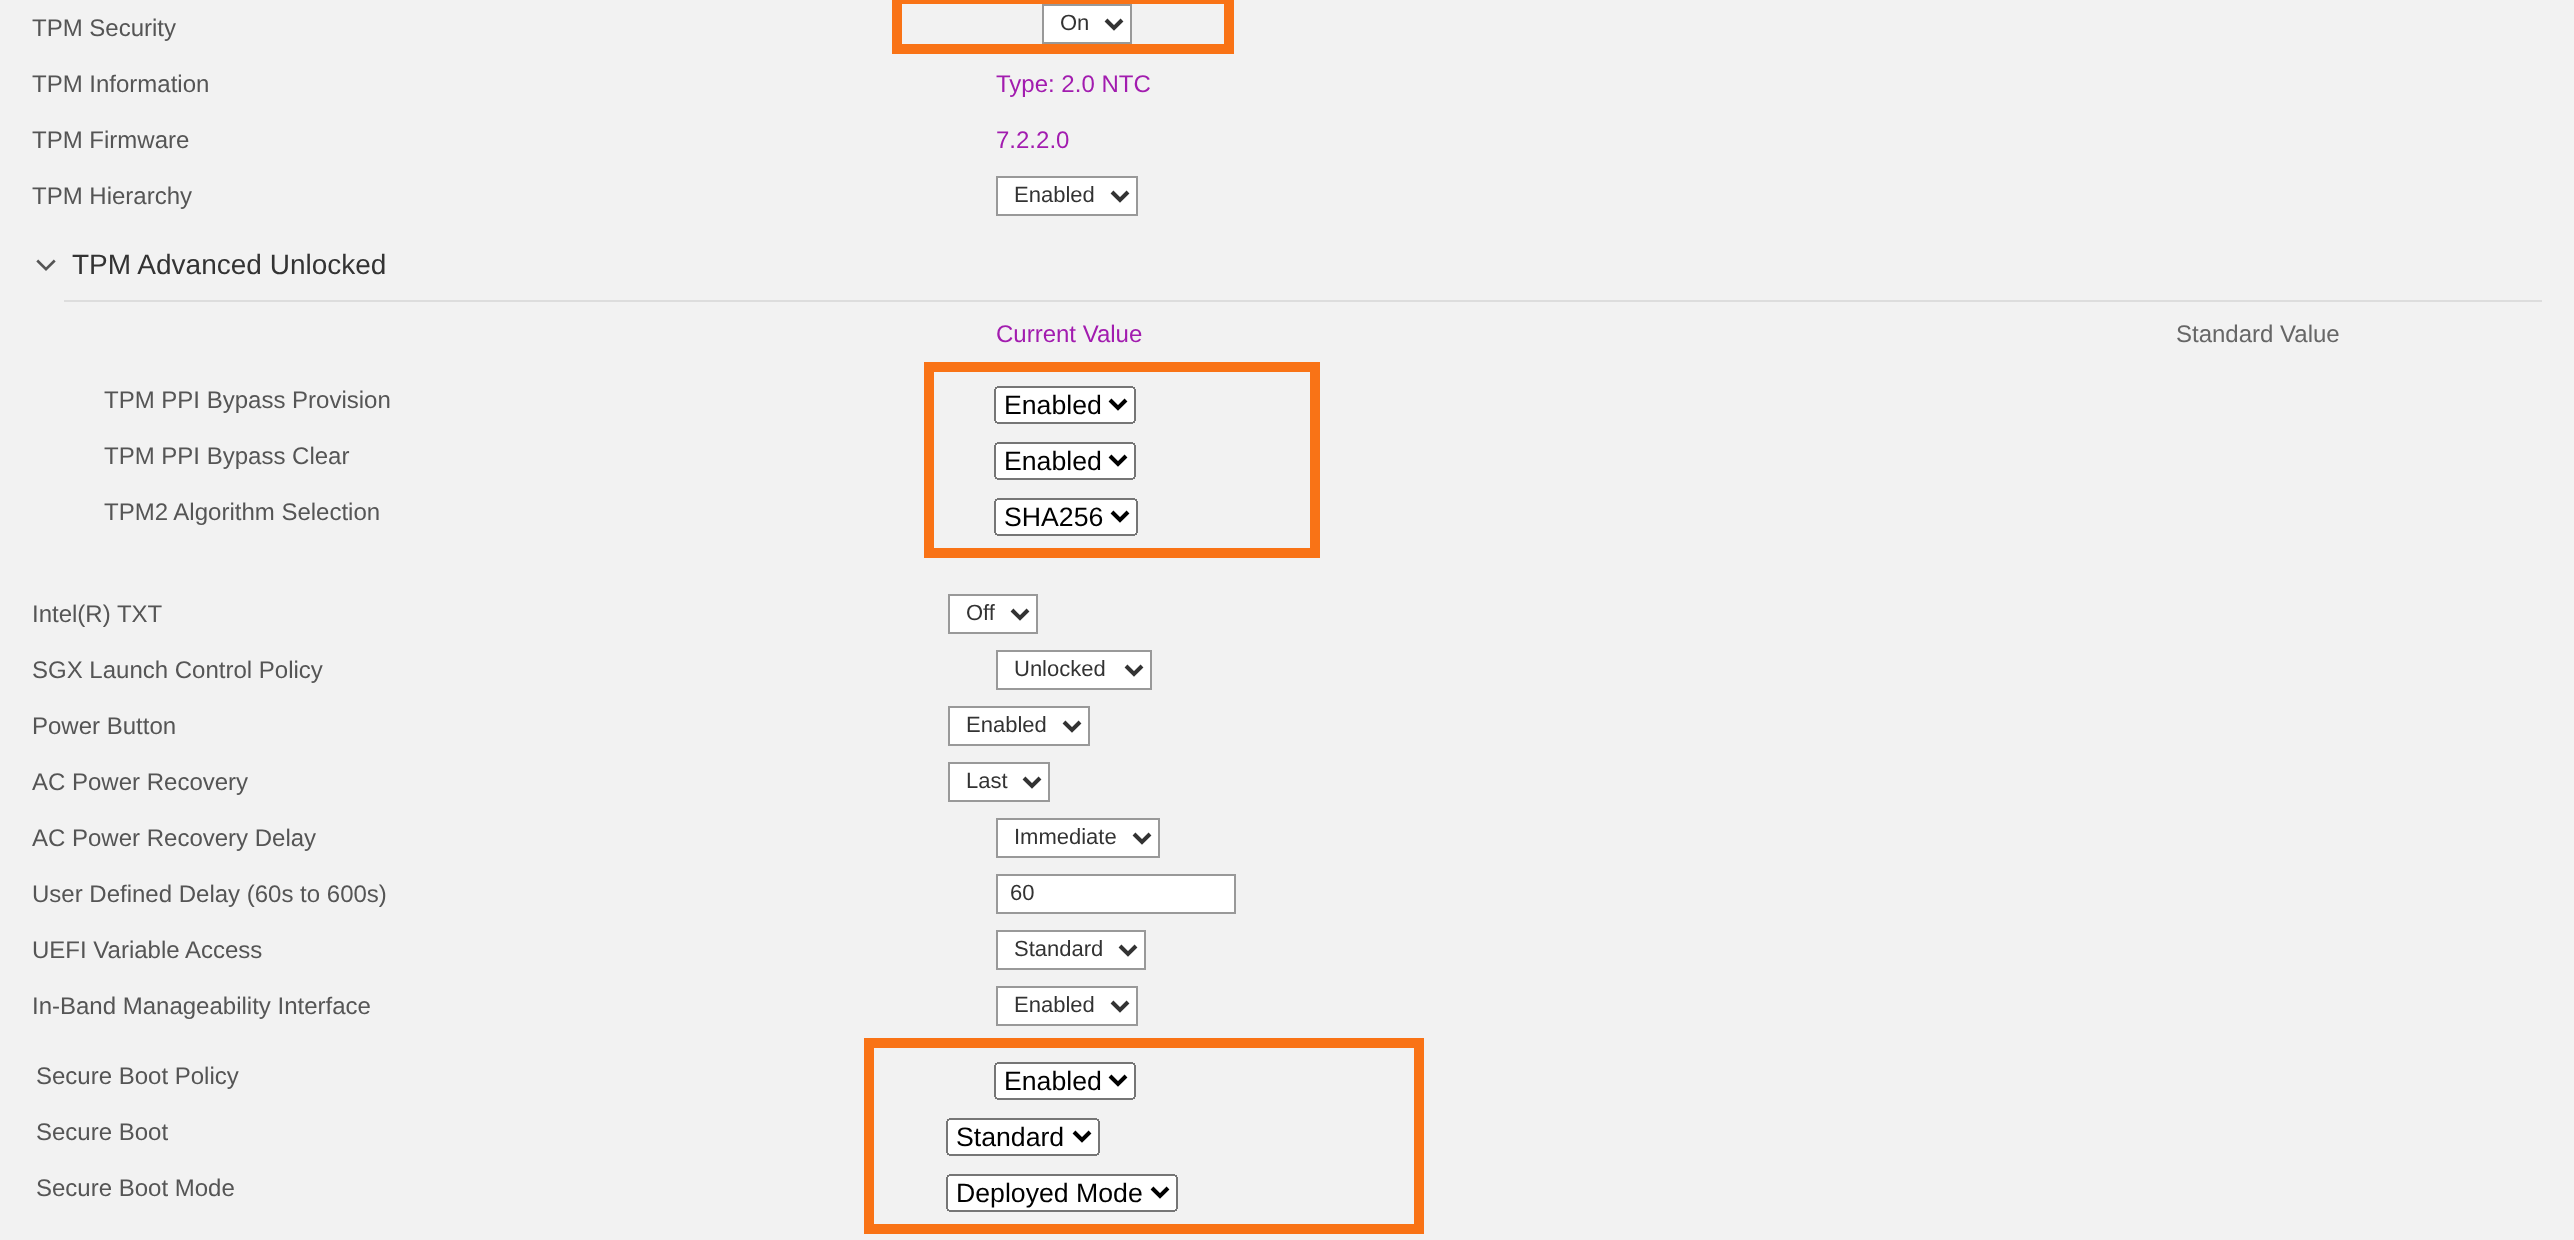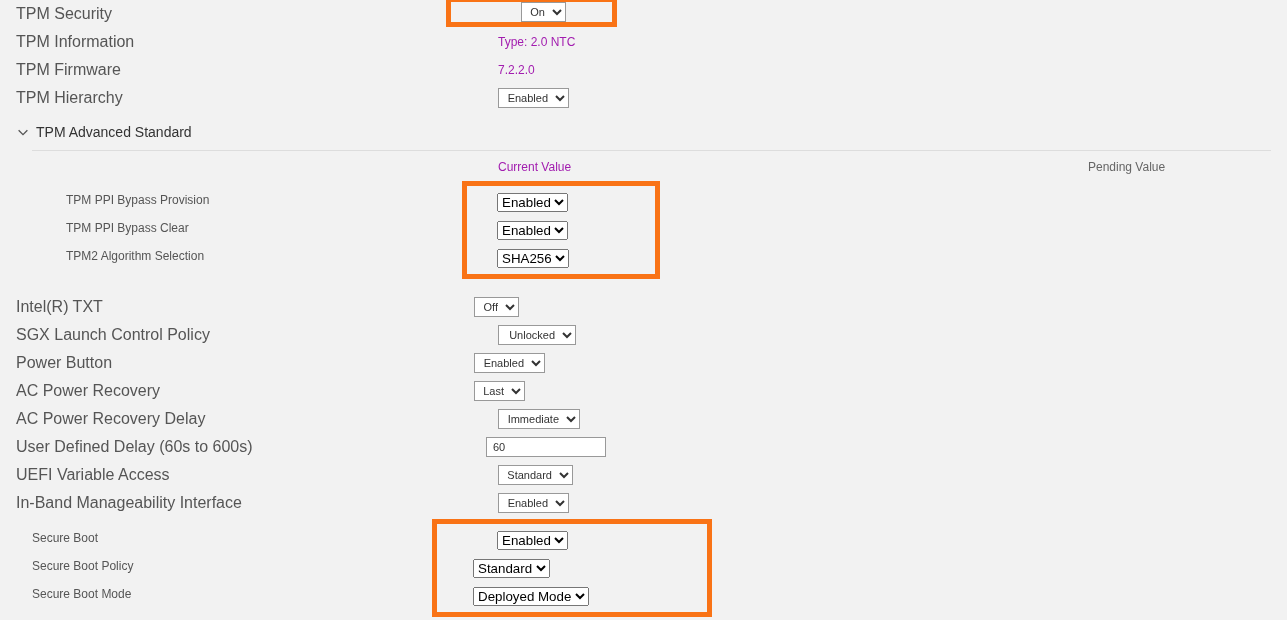--- a/index.html
+++ b/index.html
@@ -17,21 +17,21 @@
   .row {
     display: flex;
     align-items: center;
     height: 28px;
     padding: 0;
   }
   .label-cell {
     width: 474px;
     padding-left: 16px;
     color: #555;
-    font-size: 16px;
+    font-size: 12px;
   }
   .value-cell {
     flex: 0 0 auto;
     width: 400px;
     position: relative;
     min-height: 24px;
     display: flex;
     align-items: center;
   }
   .value-cell .static-text {
@@ -42,23 +42,23 @@
   .value-cell select,
   .value-cell input[type="text"] {
     font-family: inherit;
     font-size: 11px;
     color: #333;
     background: #fff;
     border: 1px solid #999;
     padding: 1px 4px;
     height: 20px;
   }
-  .value-cell select { margin-left: 24px; text-align: right; }
+  .value-cell select { margin-left: 24px; }
   .value-cell input[type="text"] {
-    margin-left: 12px;
+    margin-left: 24px;
     width: 120px;
     height: 20px;
     padding: 1px 6px;
   }
   .pending-cell { flex: 1 1 auto; }
 
   .section-header-row {
     display: flex;
     align-items: center;
     height: 32px;
@@ -129,21 +129,21 @@
   .group-highlight .inner-row select { }
 
   
   .overlay-row {
     position: relative;
     display: flex;
     align-items: flex-start;
   }
   .overlay-labels {
     position: absolute;
-    left: 16px;
+    left: 2px;
     top: 0;
     width: 460px;
   }
   .overlay-labels .lbl {
     height: 28px;
     display: flex;
     align-items: center;
     padding-left: 16px;
     color: #555;
     font-size: 12px;
@@ -206,27 +206,27 @@
   </div>
   <div class="pending-cell"></div>
 </div>
 
 <div class="section-header-row">
   <span class="chevron">
     <svg viewBox="0 0 16 16">
         <path d="M3 6 L8 11 L13 6" fill="none" stroke="#555" stroke-width="1.5"></path>
       </svg>
   </span>
-  <span class="section-title">TPM Advanced Standard</span>
+  <span class="section-title">TPM Advanced Unlocked</span>
 </div>
 <div class="section-divider"></div>
 
 <div class="columns-header">
   <div class="col-current">Current Value</div>
-  <div class="col-pending">Pending Value</div>
+  <div class="col-pending">Standard Value</div>
 </div>
 
 <div class="overlay-row">
   <div class="overlay-labels" style="top:7px;">
     <div class="lbl indent">TPM PPI Bypass Provision</div>
     <div class="lbl indent">TPM PPI Bypass Clear</div>
     <div class="lbl indent">TPM2 Algorithm Selection</div>
   </div>
   <div class="group-highlight">
     <div class="inner-row">
@@ -302,22 +302,22 @@
 <div class="row">
   <div class="label-cell">In-Band Manageability Interface</div>
   <div class="value-cell">
       <select><option>Enabled</option></select>
     </div>
   <div class="pending-cell"></div>
 </div>
 
 <div class="overlay-row">
   <div class="overlay-labels" style="top:7px;">
+    <div class="lbl">Secure Boot Policy</div>
     <div class="lbl">Secure Boot</div>
-    <div class="lbl">Secure Boot Policy</div>
     <div class="lbl">Secure Boot Mode</div>
   </div>
   <div class="group-highlight wide">
     <div class="inner-row">
       <select><option>Enabled</option></select>
     </div>
     <div class="inner-row">
       <select style="margin-left:-24px;"><option>Standard</option></select>
     </div>
     <div class="inner-row">

